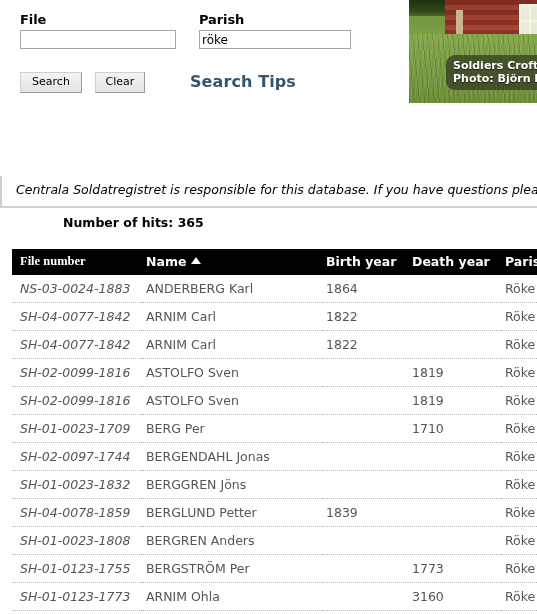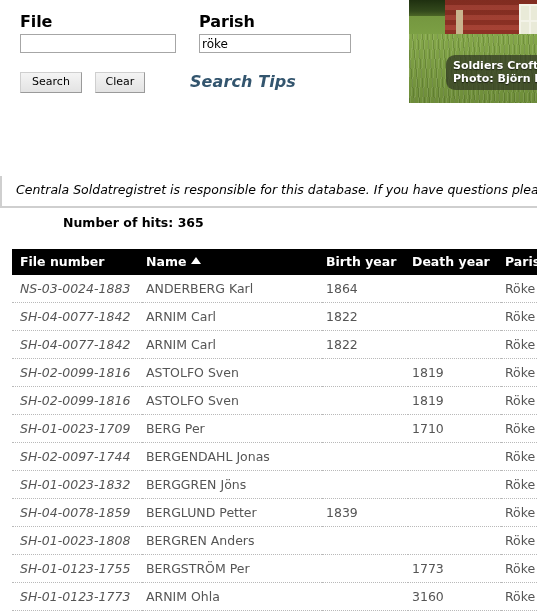--- a/index.html
+++ b/index.html
@@ -26,21 +26,21 @@
   }
 
   .field-group {
     position: absolute;
   }
   #file-group  { left: 20px;  top: 12px; }
   #parish-group{ left: 199px; top: 12px; }
 
   .field-label {
     font-family: "DejaVu Sans", sans-serif;
-    font-size: 16px;
+    font-size: 13px;
     font-weight: bold;
     color: #000;
     display: block;
     margin-bottom: 3px;
     letter-spacing: -0.1px;
   }
   .text-input {
     display: block;
     width: 150px;
     height: 17px;
@@ -77,21 +77,20 @@
   #search-tips-link {
     position: absolute;
     left: 190px;
     top: 72px;
     font-family: "DejaVu Sans", sans-serif;
     font-size: 16px;
     font-weight: bold;
     color: #33556e;
     text-decoration: none;
     letter-spacing: 0.1px;
-    font-style: italic;
   }
 
   
   #photo {
     position: absolute;
     left: 409px;
     top: 0;
     width: 180px;
     height: 103px;
     overflow: hidden;
@@ -215,21 +214,21 @@
   }
   #results-table th {
     background: #000000;
     color: #ffffff;
     font-size: 12.5px;
     font-weight: bold;
     text-align: left;
     padding: 5px 4px 6px 4px;
     white-space: nowrap;
   }
-  #results-table th.col-file   { width: 118px; padding-left: 8px; }
+  #results-table th.col-file   { width: 118px; padding-left: 8px; font-family: Liberation Serif, serif; }
   #results-table th.col-name   { width: 172px; }
   #results-table th.col-birth  { width: 78px; }
   #results-table th.col-death  { width: 85px; }
   #results-table th.col-parish { width: 60px; }
 
   .sort-arrow {
     display: inline-block;
     width: 0; height: 0;
     margin-left: 5px;
     vertical-align: 2px;

